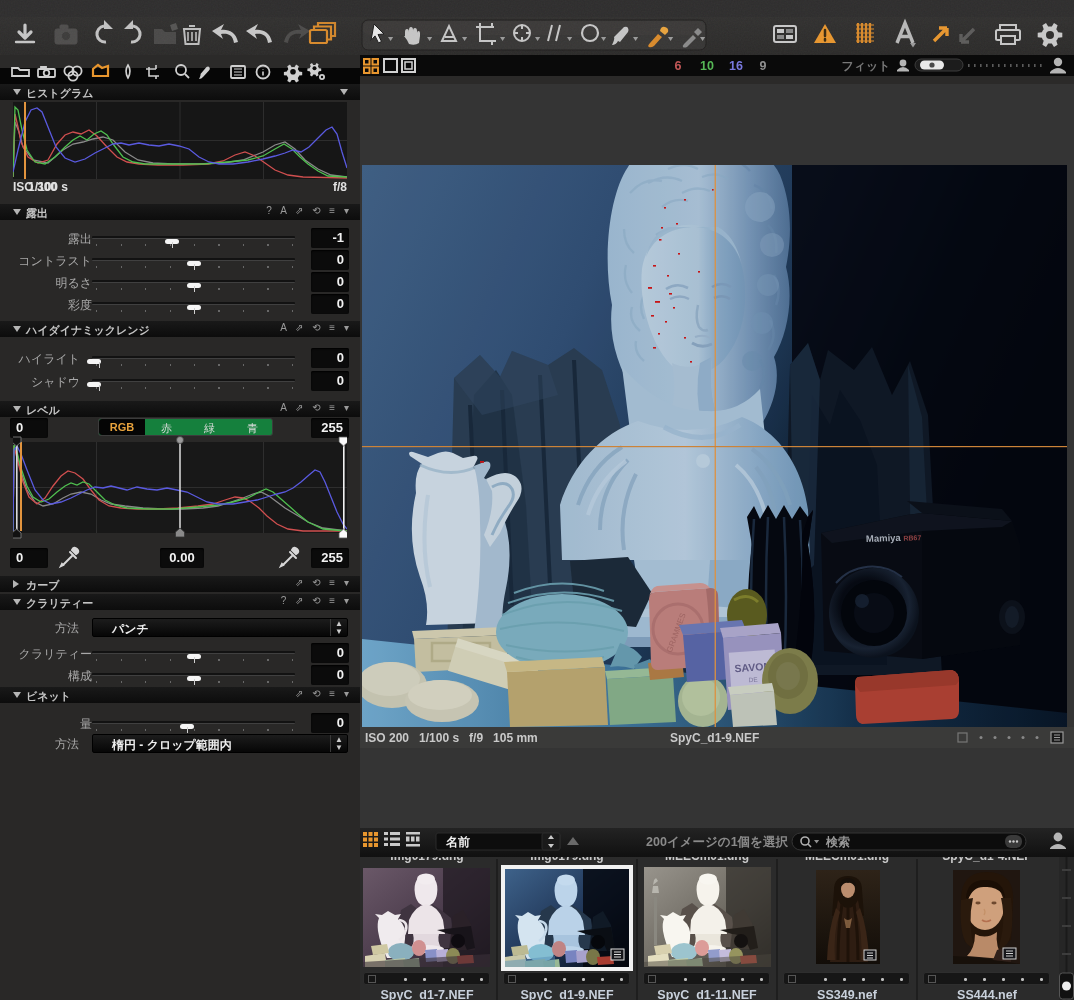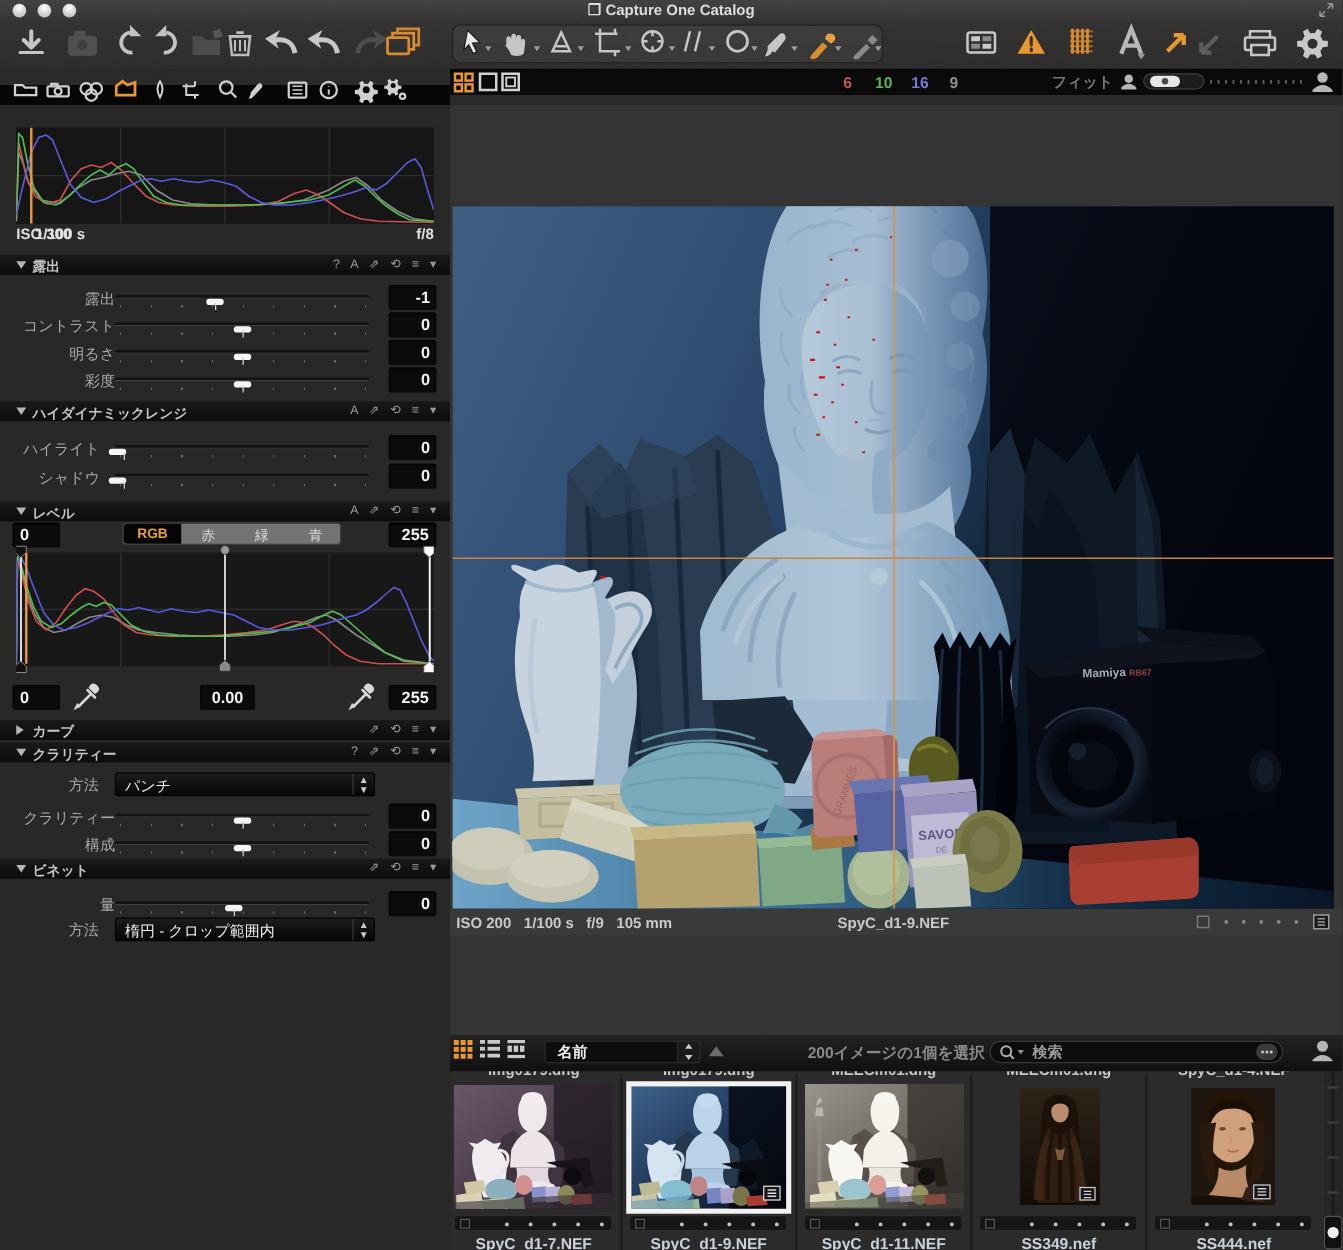--- a/index.html
+++ b/index.html
@@ -40,23 +40,23 @@
   color:#a9a9a9; font-size:12px; }
 .slrow .valbox { position:absolute; left:311px; top:-2px; width:38px; height:20px;
   background:#0b0b0b; border-radius:2px; color:#f2f2f2; font-size:13px; font-weight:bold;
   text-align:right; padding:2px 5px 0 0; box-shadow:inset 0 1px 2px #000; }
 .track { position:absolute; left:92px; top:6px; width:203px; height:3px;
   background:#121212; border-bottom:1px solid #404040; border-radius:1px;}
 .handle { position:absolute; top:2.5px; width:14px; height:5px; background:#f5f5f5; border-radius:2.5px; }
 .ticks { position:absolute; left:96px; top:14px; width:197px; height:2px;
   background-image:repeating-linear-gradient(to right, #686868 0 1px, transparent 1px 24.5px); }
 .tickbig { position:absolute; top:12px; width:1px; height:6px; background:#d0d0d0; }
-.ddl { position:absolute; left:92px; width:208px; height:19px; border-radius:2px;
+.ddl { position:absolute; left:92px; width:256px; height:19px; border-radius:2px;
   background:linear-gradient(#1c1c1c,#060606); border:1px solid #000;
-  color:#efefef; font-size:12px; font-weight:normal; padding:2px 0 0 7px; }
+  color:#efefef; font-size:12px; font-weight:bold; padding:2px 0 0 19px; }
 .ddl .spin { position:absolute; right:0px; top:0px; width:17px; height:17px;
   border-left:1px solid #3a3a3a; color:#ccc; font-size:8px; text-align:center; line-height:8px; padding-top:1px;}
 .ddlab { position:absolute; color:#a9a9a9; font-size:12px; }
 .numbox { position:absolute; height:20px; background:#0b0b0b; border-radius:2px;
   color:#f2f2f2; font-size:13px; font-weight:bold; box-shadow:inset 0 1px 2px #000; padding-top:2px;}
 
 
 #viewer { left:360px; top:84px; width:714px; height:744px; background:#343434; }
 #photo { position:absolute; left:2px; top:81px; width:705px; height:562px; }
 #imgstatus { position:absolute; left:0px; top:643px; width:714px; height:21px;
@@ -75,29 +75,20 @@
 .ratebar .dots i { position:absolute; top:0; width:2.5px; height:2.5px; background:#c0c0c0; border-radius:50%; }
 .bname { position:absolute; top:131px; left:0; width:134px; text-align:center;
   color:#c9d1dc; font-size:12.5px; font-weight:bold; }
 .bclip { position:absolute; top:0px; left:0; width:134px; height:7px; overflow:hidden;
   text-align:center; color:#c9c9c9; font-size:12px; font-weight:bold; }
 .bclip span { position:relative; top:-8px; }
 </style>
 </head>
 <body>
 <div id="app">
-  <div id="titlebar" class="abs">
-    <div class="tl" style="left:10px"></div>
-    <div class="tl" style="left:30px"></div>
-    <div class="tl" style="left:50px"></div>
-    <div id="title">❐ Capture One Catalog</div>
-    <svg style="position:absolute;right:6px;top:1px;" width="14" height="14" viewBox="0 0 14 14">
-      <path d="M8,6 L12,2 M12,2 v4 M12,2 h-4 M6,8 L2,12 M2,12 v-4 M2,12 h4" stroke="#9a9a9a" stroke-width="1.2" fill="none"></path>
-    </svg>
-  </div>
   <svg class="abs" style="left:0;top:0;opacity:0.05;pointer-events:none;z-index:5;" width="1074" height="55">
     <filter id="nz">
         <feTurbulence type="fractalNoise" baseFrequency="0.7" numOctaves="2"></feTurbulence>
       </filter>
     <rect width="1074" height="55" filter="url(#nz)"></rect>
   </svg>
   <div id="toolbar" class="abs"><svg width="1074" height="38" viewBox="0 0 1074 38">
     <g stroke="#c6c6c6" fill="none" stroke-width="2.6" stroke-linecap="round" stroke-linejoin="round">
       <path d="M25,8 V20 M19,15 L25,21 31,15" stroke-width="3.2"></path>
       <path d="M16,25 H34" stroke-width="2.4"></path>
@@ -271,20 +262,25 @@
       </g>
       <g fill="#b5b5b5">
         <circle cx="1058" cy="7" r="4.2"></circle>
           <path d="M1050,17 q8,-8 16,0 v1.5 h-16 Z"></path>
       </g>
     </svg>
   </div>
 
   <div id="leftpanel" class="abs">
 
+    <div class="sechdr" style="top:0px">
+        <div class="tri"></div>
+        <div class="lbl">ヒストグラム</div>
+      <div class="tri" style="left:auto;right:12px;"></div>
+      </div>
     <div id="histbox" style="position:absolute;left:13px;top:18px;width:334px;height:77px;background:#151515;">
       <svg width="334" height="77" viewBox="0 0 334 77">
         <rect width="334" height="77" fill="#161616"></rect>
         <path d="M83.5,0 V77 M167,0 V77 M250.5,0 V77 M0,38.5 H334" stroke="#2d2d2d" stroke-width="1"></path>
         <polyline points="0,75 2,20 6,30 10,45 20,58 35,61 50,48 60,42 70,40 80,37 90,35 100,38 112,50 125,58 140,61 160,62 185,62 210,61 230,58 250,50 262,43 272,40 282,47 292,58 305,67 318,73 334,75" fill="none" stroke="#8a8a8a" stroke-width="1.3"></polyline>
         <polyline points="0,75 2,12 5,25 8,40 15,55 25,61 35,58 44,42 52,33 60,30 68,32 76,28 84,34 94,45 104,55 114,60 126,62 145,63 170,63 195,62 210,59 222,53 232,50 242,54 252,61 262,68 275,73 290,75 334,76" fill="none" stroke="#d04f4f" stroke-width="1.3"></polyline>
         <polyline points="0,75 2,5 5,8 9,28 14,48 22,60 32,62 42,55 52,45 60,38 67,34 74,38 81,32 88,29 94,33 100,42 110,55 120,60 132,62 160,62 190,62 215,60 235,58 250,54 262,47 271,42 279,47 287,55 295,62 305,69 315,74 334,75" fill="none" stroke="#4fbf4f" stroke-width="1.3"></polyline>
         <polyline points="0,70 5,48 12,20 18,8 24,6 29,10 35,25 43,45 52,56 62,60 72,57 82,51 92,46 100,42 108,41 116,43 126,41 136,43 146,44 156,42 166,44 176,47 186,55 196,60 206,62 220,62 235,60 250,57 262,54 272,51 280,48 288,50 296,45 305,36 313,28 319,25 324,32 329,50 334,66" fill="none" stroke="#5a5ae0" stroke-width="1.3"></polyline>
         <rect x="11" y="0" width="2" height="77" fill="#e2943e"></rect>
       </svg>
@@ -361,21 +357,21 @@
       <div class="valbox">0</div>
       </div>
 
     <div class="sechdr" style="top:317px">
         <div class="tri"></div>
         <div class="lbl">レベル</div>
       <div class="icons">A ⇗ ⟲ ≡ ▾</div>
       </div>
     <div class="numbox" style="left:10px;top:334px;width:38px;padding-left:6px;">0</div>
     <div class="numbox" style="left:311px;top:334px;width:38px;text-align:right;padding-right:6px;">255</div>
-    <div id="rgbtabs" style="position:absolute;left:98px;top:334px;width:175px;height:18px;background:#737373;border:1px solid #3c3c3c;border-radius:3px;padding-left:46px;">
+    <div id="rgbtabs" style="position:absolute;left:98px;top:334px;width:175px;height:18px;background:#15803d;border:1px solid #3c3c3c;border-radius:3px;padding-left:46px;">
       <div style="position:absolute;left:0;top:0;width:46px;height:16px;background:#050505;border-radius:3px 0 0 3px;color:#e8a33d;font-weight:bold;font-size:11px;text-align:center;padding-top:2px;">RGB</div>
       <div style="position:absolute;left:46px;top:0;width:43px;height:16px;color:#ddd;font-size:11px;text-align:center;padding-top:2px;">赤</div>
       <div style="position:absolute;left:89px;top:0;width:43px;height:16px;color:#ddd;font-size:11px;text-align:center;padding-top:2px;">緑</div>
       <div style="position:absolute;left:132px;top:0;width:43px;height:16px;color:#ddd;font-size:11px;text-align:center;padding-top:2px;">青</div>
     </div>
     <div id="levbox" style="position:absolute;left:13px;top:352px;width:334px;height:103px;">
       <svg width="334" height="103" viewBox="0 0 334 103">
         <rect y="6" width="334" height="91" fill="#181818"></rect>
         <path d="M83.5,6 V97 M167,6 V97 M250.5,6 V97 M0,51.5 H334" stroke="#2e2e2e" stroke-width="1"></path>
         <g transform="translate(0,6)">

